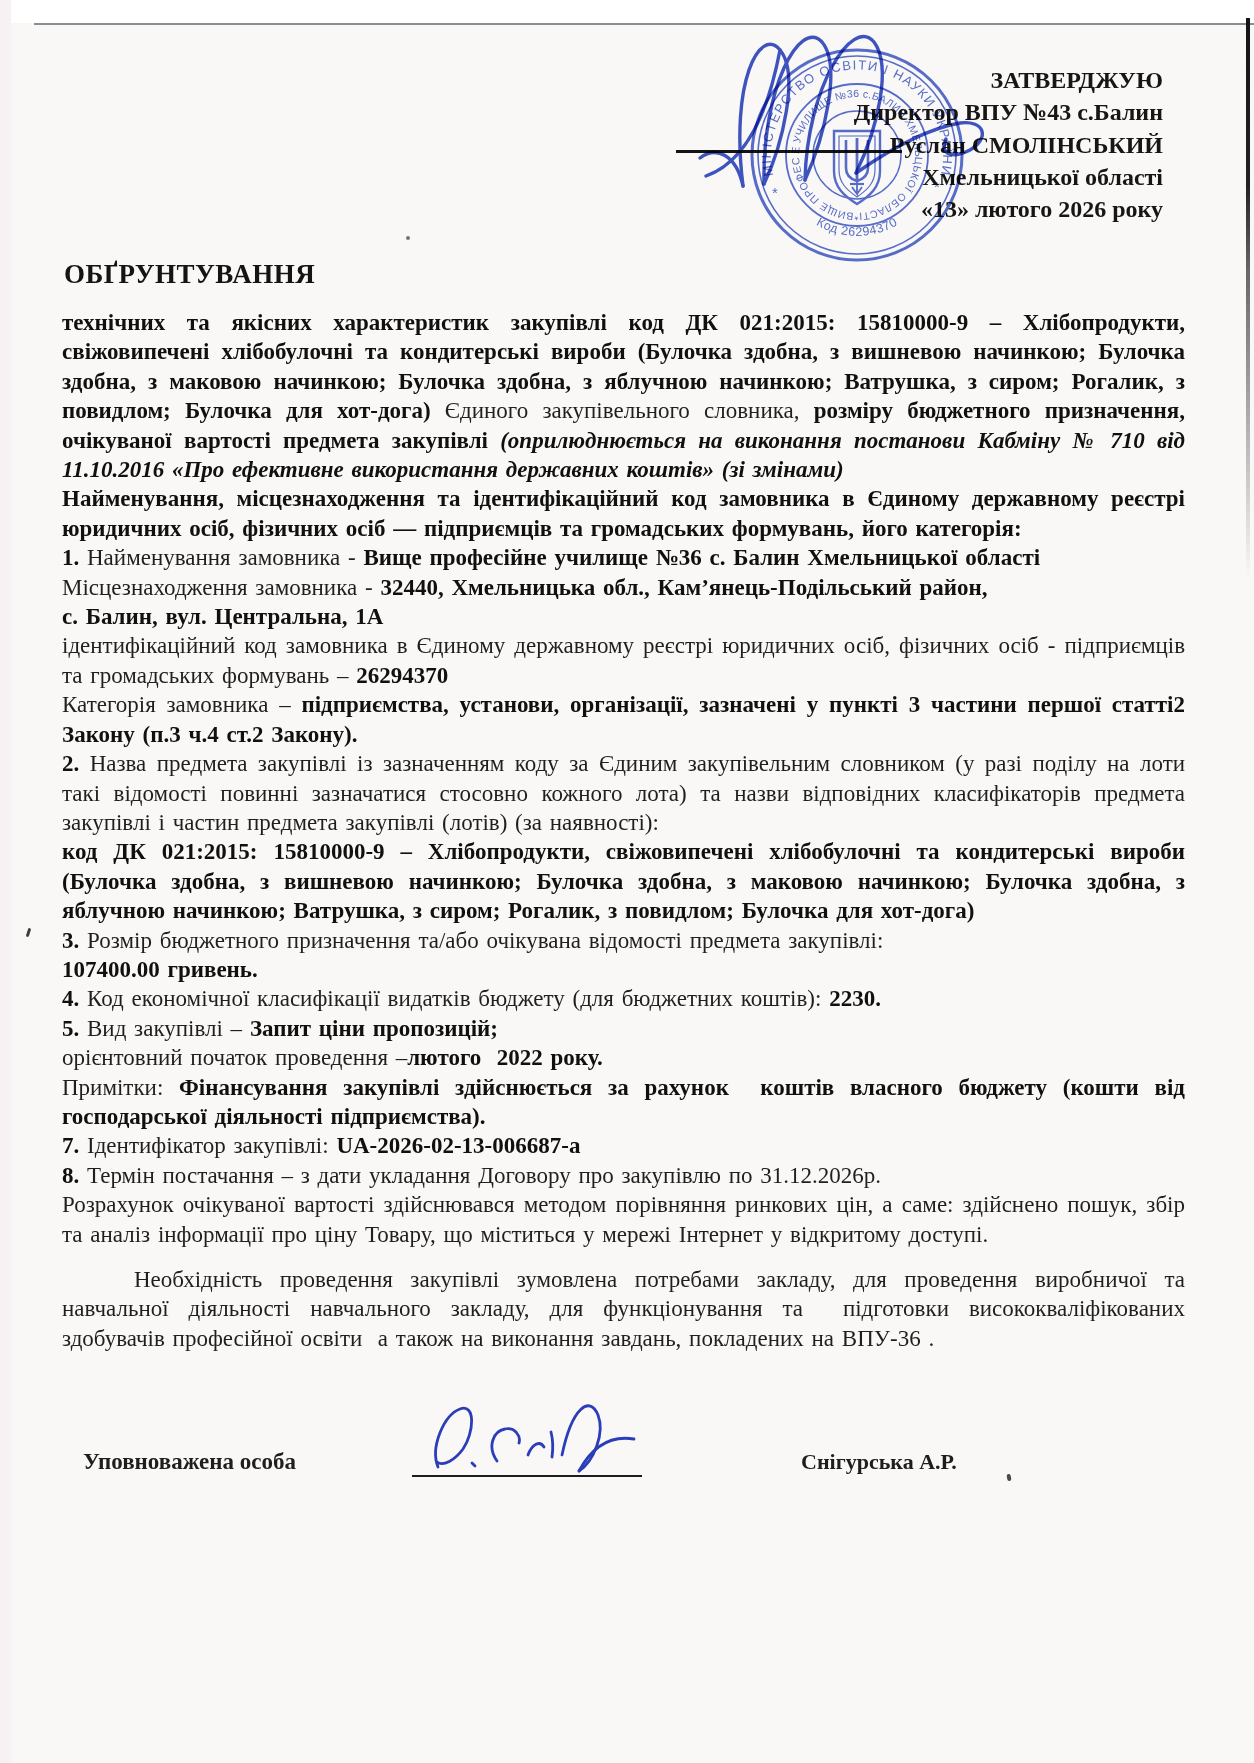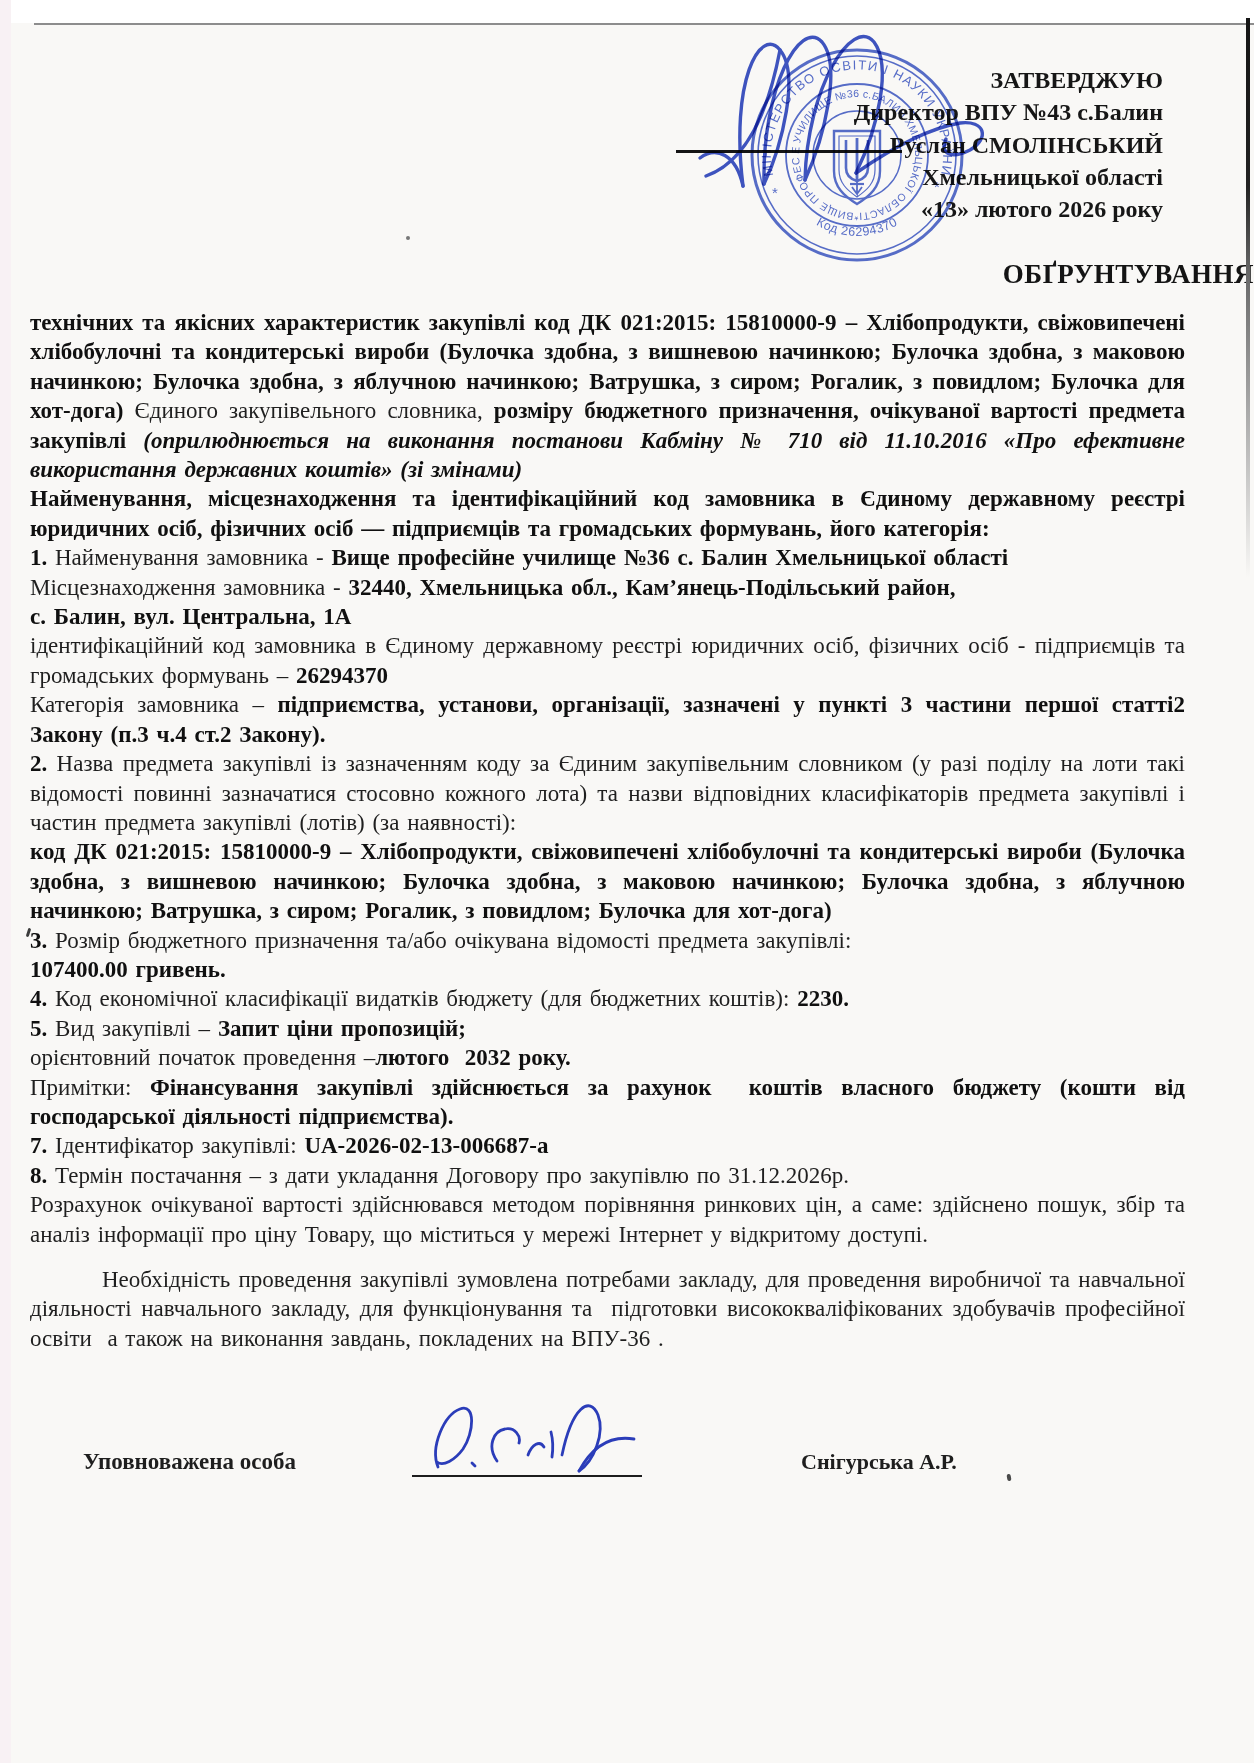--- a/index.html
+++ b/index.html
@@ -15,23 +15,23 @@
   .right-bar { position:absolute; left:1246px; top:18px; width:4px; height:560px;
                background:linear-gradient(to bottom,#151515 0%,#222 30%,#666 45%,#a9a9a9 70%,rgba(170,170,170,0) 100%); }
   .speck1 { position:absolute; left:27px; top:928px; width:3px; height:9px; background:#3c3c3c; border-radius:2px; transform:rotate(18deg); }
   .speck2 { position:absolute; left:1007px; top:1474px; width:4px; height:7px; background:#4a4a4a; border-radius:2px; transform:rotate(-10deg); }
   .speck3 { position:absolute; left:406px; top:236px; width:4px; height:4px; background:#777; border-radius:50%; }
 
   
   .approval { margin:64px 91px 0 0; text-align:right; font-weight:bold; font-size:24px; line-height:32px; color:#161616; }
   .sig-underline { display:inline-block; width:226px; height:22px; border-bottom:3px solid #141414; margin-right:-12px; }
 
-  .title { margin-top:34px; padding-left:48px; text-align:right; font-weight:bold; font-size:27px; letter-spacing:0.5px; color:#141414; }
+  .title { margin-top:34px; padding-left:64px; text-align:left; font-weight:bold; font-size:27px; letter-spacing:0.5px; color:#141414; }
 
-  .doc-body { margin:18px 69px 0 30px; font-size:23px; line-height:29.4px; word-spacing:2px; }
+  .doc-body { margin:18px 69px 0 62px; font-size:23px; line-height:29.4px; word-spacing:2px; }
   .para { margin:0; text-align:justify; }
   .para span { white-space:pre-wrap; }
   .sb  { font-weight:bold; color:#101010; }
   .sr  { color:#1f1f1f; }
   .sbi { font-weight:bold; font-style:italic; color:#101010; }
 
   
   .stamp { position:absolute; left:748px; top:46px; width:218px; height:218px; opacity:0.85; mix-blend-mode:multiply; }
   .stamp text { font-family:"Liberation Sans","DejaVu Sans",sans-serif; }
   .head-sign { position:absolute; left:640px; top:6px; width:420px; height:265px; mix-blend-mode:multiply; opacity:0.92; }
@@ -123,21 +123,21 @@
       <p class="para"><span class="sr">Місцезнаходження замовника - </span><span class="sb">32440, Хмельницька обл., Кам’янець-Подільський район,</span></p>
       <p class="para"><span class="sb">с. Балин, вул. Центральна, 1А</span></p>
       <p class="para"><span class="sr">ідентифікаційний код замовника в Єдиному державному реєстрі юридичних осіб, фізичних осіб - підприємців та громадських формувань – </span><span class="sb">26294370</span></p>
       <p class="para"><span class="sr">Категорія замовника – </span><span class="sb">підприємства, установи, організації, зазначені у пункті 3 частини першої статті2 Закону (п.3 ч.4 ст.2 Закону).</span></p>
       <p class="para"><span class="sb">2.</span><span class="sr"> Назва предмета закупівлі із зазначенням коду за Єдиним закупівельним словником (у разі поділу на лоти такі відомості повинні зазначатися стосовно кожного лота) та назви відповідних класифікаторів предмета закупівлі і частин предмета закупівлі (лотів) (за наявності):</span></p>
       <p class="para"><span class="sb">код ДК 021:2015: 15810000-9 – Хлібопродукти, свіжовипечені хлібобулочні та кондитерські вироби (Булочка здобна, з вишневою начинкою; Булочка здобна, з маковою начинкою; Булочка здобна, з яблучною начинкою; Ватрушка, з сиром; Рогалик, з повидлом; Булочка для хот-дога)</span></p>
       <p class="para"><span class="sb">3.</span><span class="sr"> Розмір бюджетного призначення та/або очікувана відомості предмета закупівлі:</span></p>
       <p class="para"><span class="sb">107400.00 гривень.</span></p>
       <p class="para"><span class="sb">4.</span><span class="sr"> Код економічної класифікації видатків бюджету (для бюджетних коштів): </span><span class="sb">2230.</span></p>
       <p class="para"><span class="sb">5.</span><span class="sr"> Вид закупівлі – </span><span class="sb">Запит ціни пропозицій;</span></p>
-      <p class="para"><span class="sr">орієнтовний початок проведення –</span><span class="sb">лютого  2032 року.</span></p>
+      <p class="para"><span class="sr">орієнтовний початок проведення –</span><span class="sb">лютого  2022 року.</span></p>
       <p class="para"><span class="sr">Примітки: </span><span class="sb">Фінансування закупівлі здійснюється за рахунок  коштів власного бюджету (кошти від господарської діяльності підприємства).</span></p>
       <p class="para"><span class="sb">7.</span><span class="sr"> Ідентифікатор закупівлі: </span><span class="sb">UA-2026-02-13-006687-а</span></p>
       <p class="para"><span class="sb">8.</span><span class="sr"> Термін постачання – з дати укладання Договору про закупівлю по 31.12.2026р.</span></p>
       <p class="para"><span class="sr">Розрахунок очікуваної вартості здійснювався методом порівняння ринкових цін, а саме: здійснено пошук, збір та аналіз інформації про ціну Товару, що міститься у мережі Інтернет у відкритому доступі.</span></p>
       <p class="para" style="text-indent: 72px; margin-top: 16px;"><span class="sr">Необхідність проведення закупівлі зумовлена потребами закладу, для проведення виробничої та навчальної діяльності навчального закладу, для функціонування та  підготовки висококваліфікованих здобувачів професійної освіти  а також на виконання завдань, покладених на ВПУ-36 .</span></p>
     </div>
 
   <div class="sig-row">
     <div class="sig-label">Уповноважена особа</div>
     <div class="sig-line2"></div>

